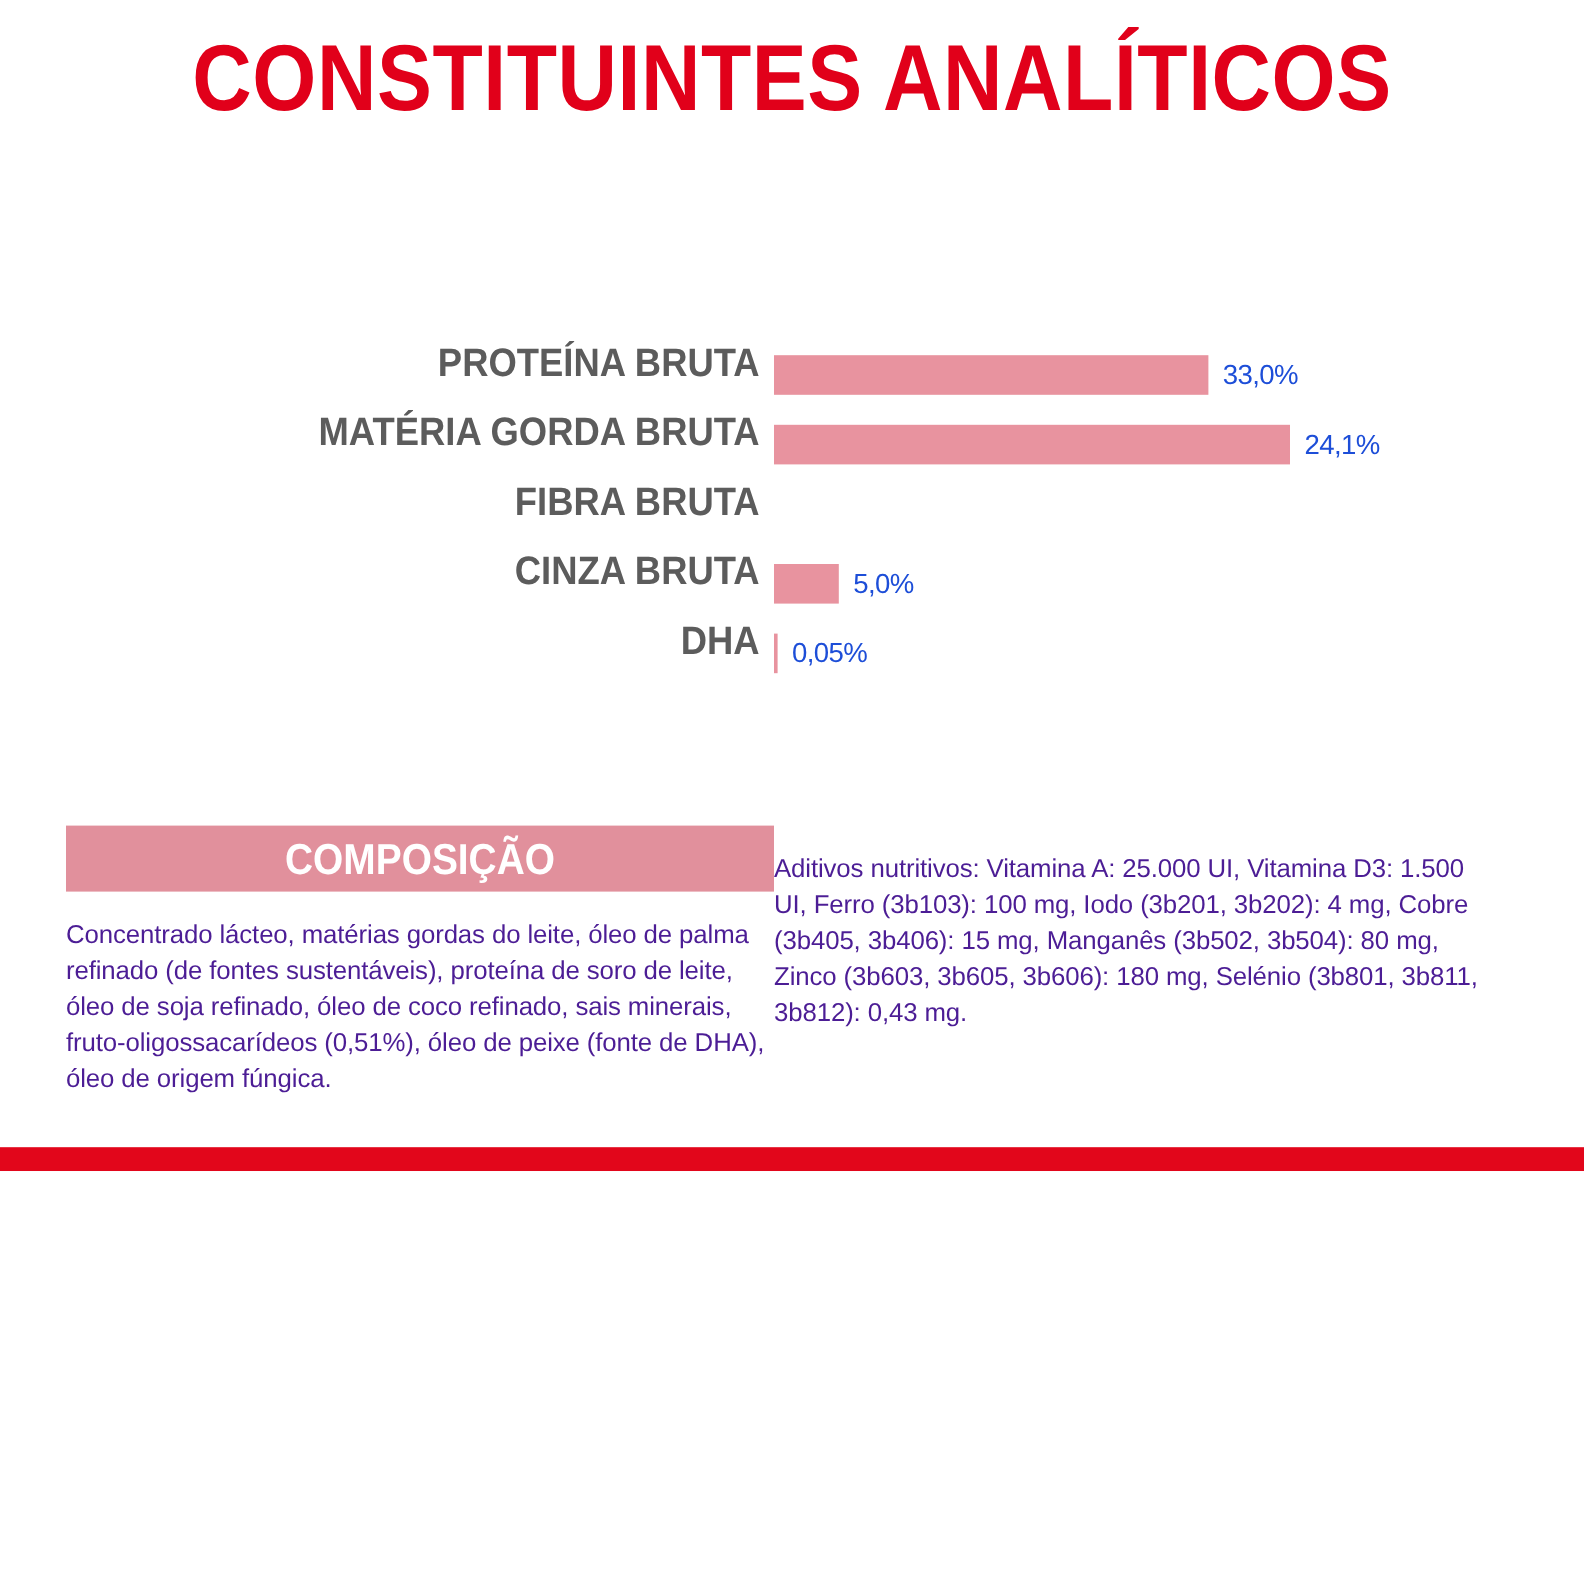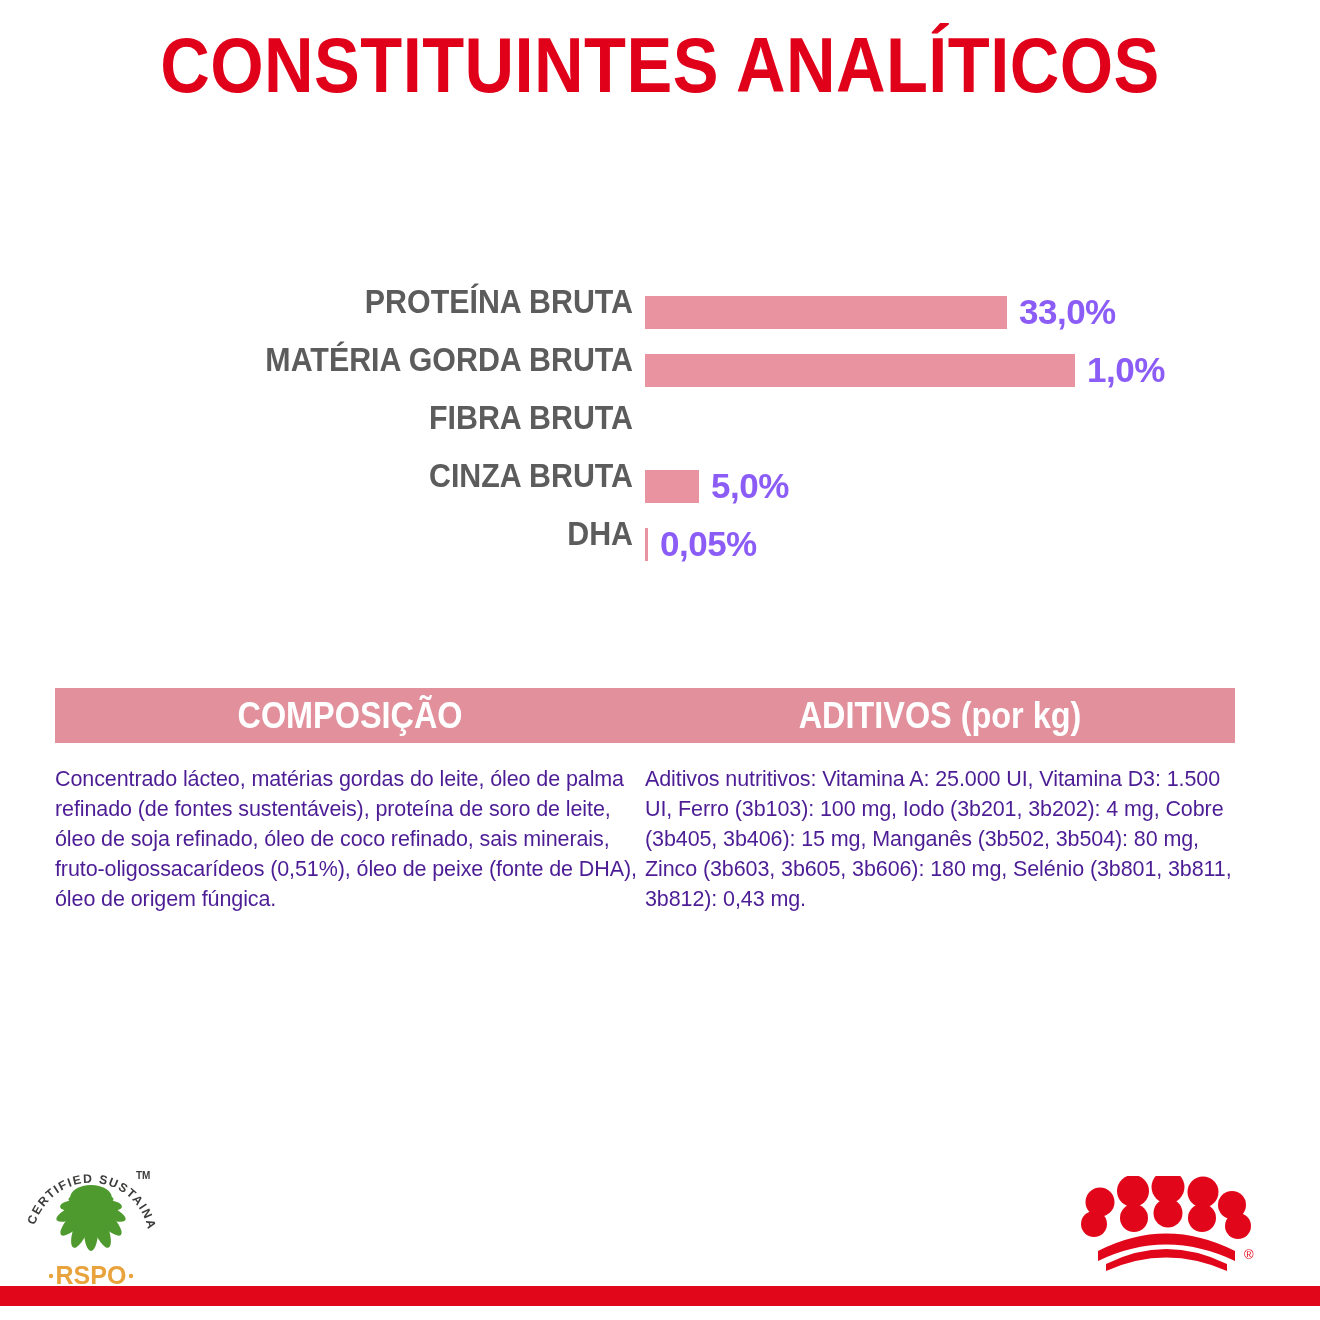--- a/index.html
+++ b/index.html
@@ -7,21 +7,21 @@
     margin: 0;
     padding: 0;
     background: #ffffff;
   }
   body {
     font-family: "Liberation Sans", "DejaVu Sans", sans-serif;
   }
   #page {
     position: relative;
     width: 1320px;
-    height: 1306px;
+    height: 976px;
     background: #ffffff;
     overflow: hidden;
   }
 
   
   .page-title {
     position: absolute;
     left: 0;
     top: 26px;
     width: 1320px;
@@ -70,24 +70,24 @@
   }
   .bar {
     height: 33px;
     background: #E8939F;
     flex: 0 0 auto;
   }
   .bar.zero {
     width: 0px;
   }
   .row-value {
-    color: #8b5cf6;
+    color: #1d4ed8;
     font-family: "Liberation Sans", sans-serif;
-    font-weight: 700;
-    font-size: 35px;
+    font-weight: 400;
+    font-size: 23px;
     letter-spacing: -0.5px;
     padding-left: 12px;
     white-space: nowrap;
   }
   .row-value.nobar {
     padding-left: 13px;
   }
 
   
   .panels {
@@ -171,21 +171,21 @@
       <div class="row-bar-wrap">
         <div class="bar" style="width:362px"></div>
         <div class="row-value">33,0%</div>
       </div>
     </div>
 
     <div class="chart-row">
       <div class="row-label">MATÉRIA GORDA BRUTA</div>
       <div class="row-bar-wrap">
         <div class="bar" style="width:430px"></div>
-        <div class="row-value">1,0%</div>
+        <div class="row-value">24,1%</div>
       </div>
     </div>
 
     <div class="chart-row">
       <div class="row-label">FIBRA BRUTA</div>
     </div>
 
     <div class="chart-row">
       <div class="row-label">CINZA BRUTA</div>
       <div class="row-bar-wrap">
@@ -209,23 +209,20 @@
     <div class="panel">
       <div class="panel-header">
         <span class="panel-header-text">COMPOSIÇÃO</span>
       </div>
       <div class="panel-body">
         <p>Concentrado lácteo, matérias gordas do leite, óleo de palma refinado (de fontes sustentáveis), proteína de soro de leite, óleo de soja refinado, óleo de coco refinado, sais minerais, fruto-oligossacarídeos (0,51%), óleo de peixe (fonte de DHA), óleo de origem fúngica.</p>
       </div>
     </div>
 
     <div class="panel">
-      <div class="panel-header">
-        <span class="panel-header-text">ADITIVOS (por kg)</span>
-      </div>
       <div class="panel-body">
         <p>Aditivos nutritivos: Vitamina A: 25.000 UI, Vitamina D3: 1.500 UI, Ferro (3b103): 100 mg, Iodo (3b201, 3b202): 4 mg, Cobre (3b405, 3b406): 15 mg, Manganês (3b502, 3b504): 80 mg, Zinco (3b603, 3b605, 3b606): 180 mg, Selénio (3b801, 3b811, 3b812): 0,43 mg.</p>
       </div>
     </div>
 
   </div>
 
   <div class="rspo-logo">
     <svg viewBox="0 0 150 150" width="150" height="150" xmlns="http://www.w3.org/2000/svg">
       <defs>

